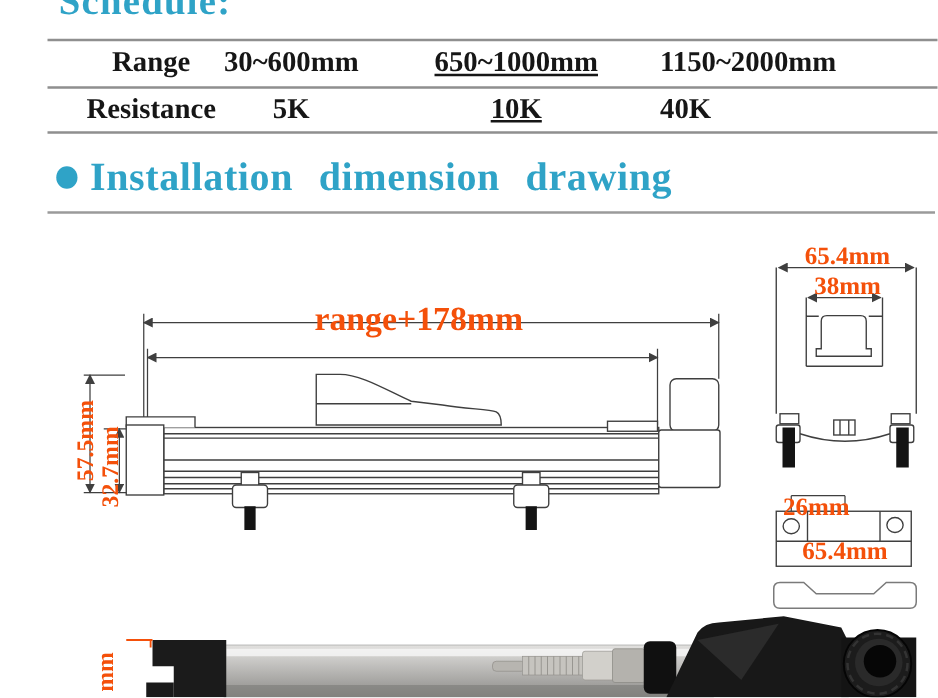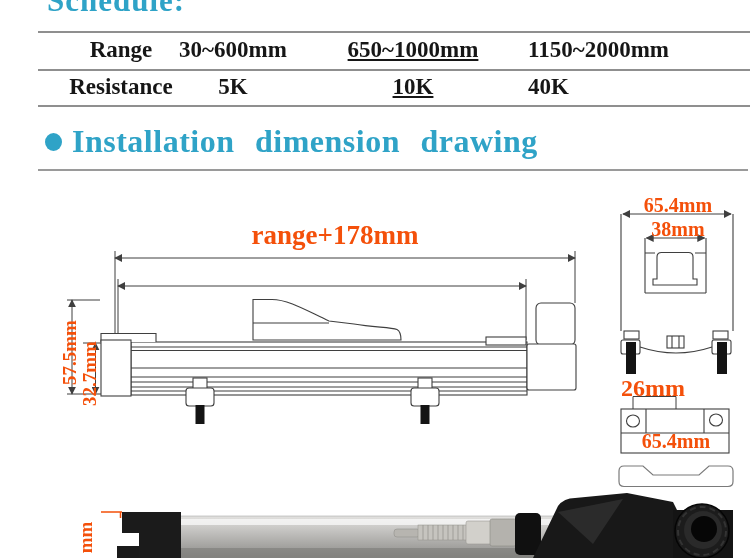--- a/index.html
+++ b/index.html
@@ -19,27 +19,27 @@
   .c-v0{left:140px;width:140px;text-align:center;}
   .c-v1{left:300px;width:180px;text-align:center;text-decoration:underline;}
   .c-v2{left:505px;width:200px;text-align:left;}
   .section-heading{position:absolute;left:0;top:0;width:750px;}
   .bullet{position:absolute;left:22px;top:133px;width:17px;height:18px;border-radius:50%;
         background:var(--heading-color);}
   .section-title{position:absolute;left:49px;top:123px;font-size:32px;font-weight:bold;
         color:var(--heading-color);letter-spacing:.5px;word-spacing:12px;}
   .dim{position:absolute;font-weight:bold;color:var(--dim-color);text-align:center;
         white-space:nowrap;line-height:1;}
-  .d178{left:197px;top:222px;width:230px;font-size:27px;}
+  .d178{left:197px;top:242px;width:230px;font-size:27px;}
   .d148{left:197px;top:258px;width:230px;font-size:27px;}
   .d575{left:4px;top:343px;width:84px;font-size:19px;transform:rotate(-90deg);}
   .d327{left:24px;top:364px;width:84px;font-size:19px;transform:rotate(-90deg);}
   .d654a{left:602px;top:195px;width:106px;font-size:20px;}
   .d38{left:602px;top:219px;width:106px;font-size:20px;}
-  .d26{left:577px;top:376px;width:106px;font-size:24px;}
+  .d26{left:577px;top:396px;width:106px;font-size:20px;}
   .d654b{left:600px;top:431px;width:106px;font-size:20px;}
   .dphoto{left:22px;top:528px;width:80px;font-size:19px;transform:rotate(-90deg);}
   svg{position:absolute;left:0;top:0;}
   .ln{stroke:var(--line-color);stroke-width:1.1;fill:none;}
   .lnf{stroke:var(--line-color);stroke-width:1.1;fill:#fff;}
   .dimln{stroke:var(--line-color);stroke-width:1;fill:none;}
 </style>
 </head>
 <body>
 

